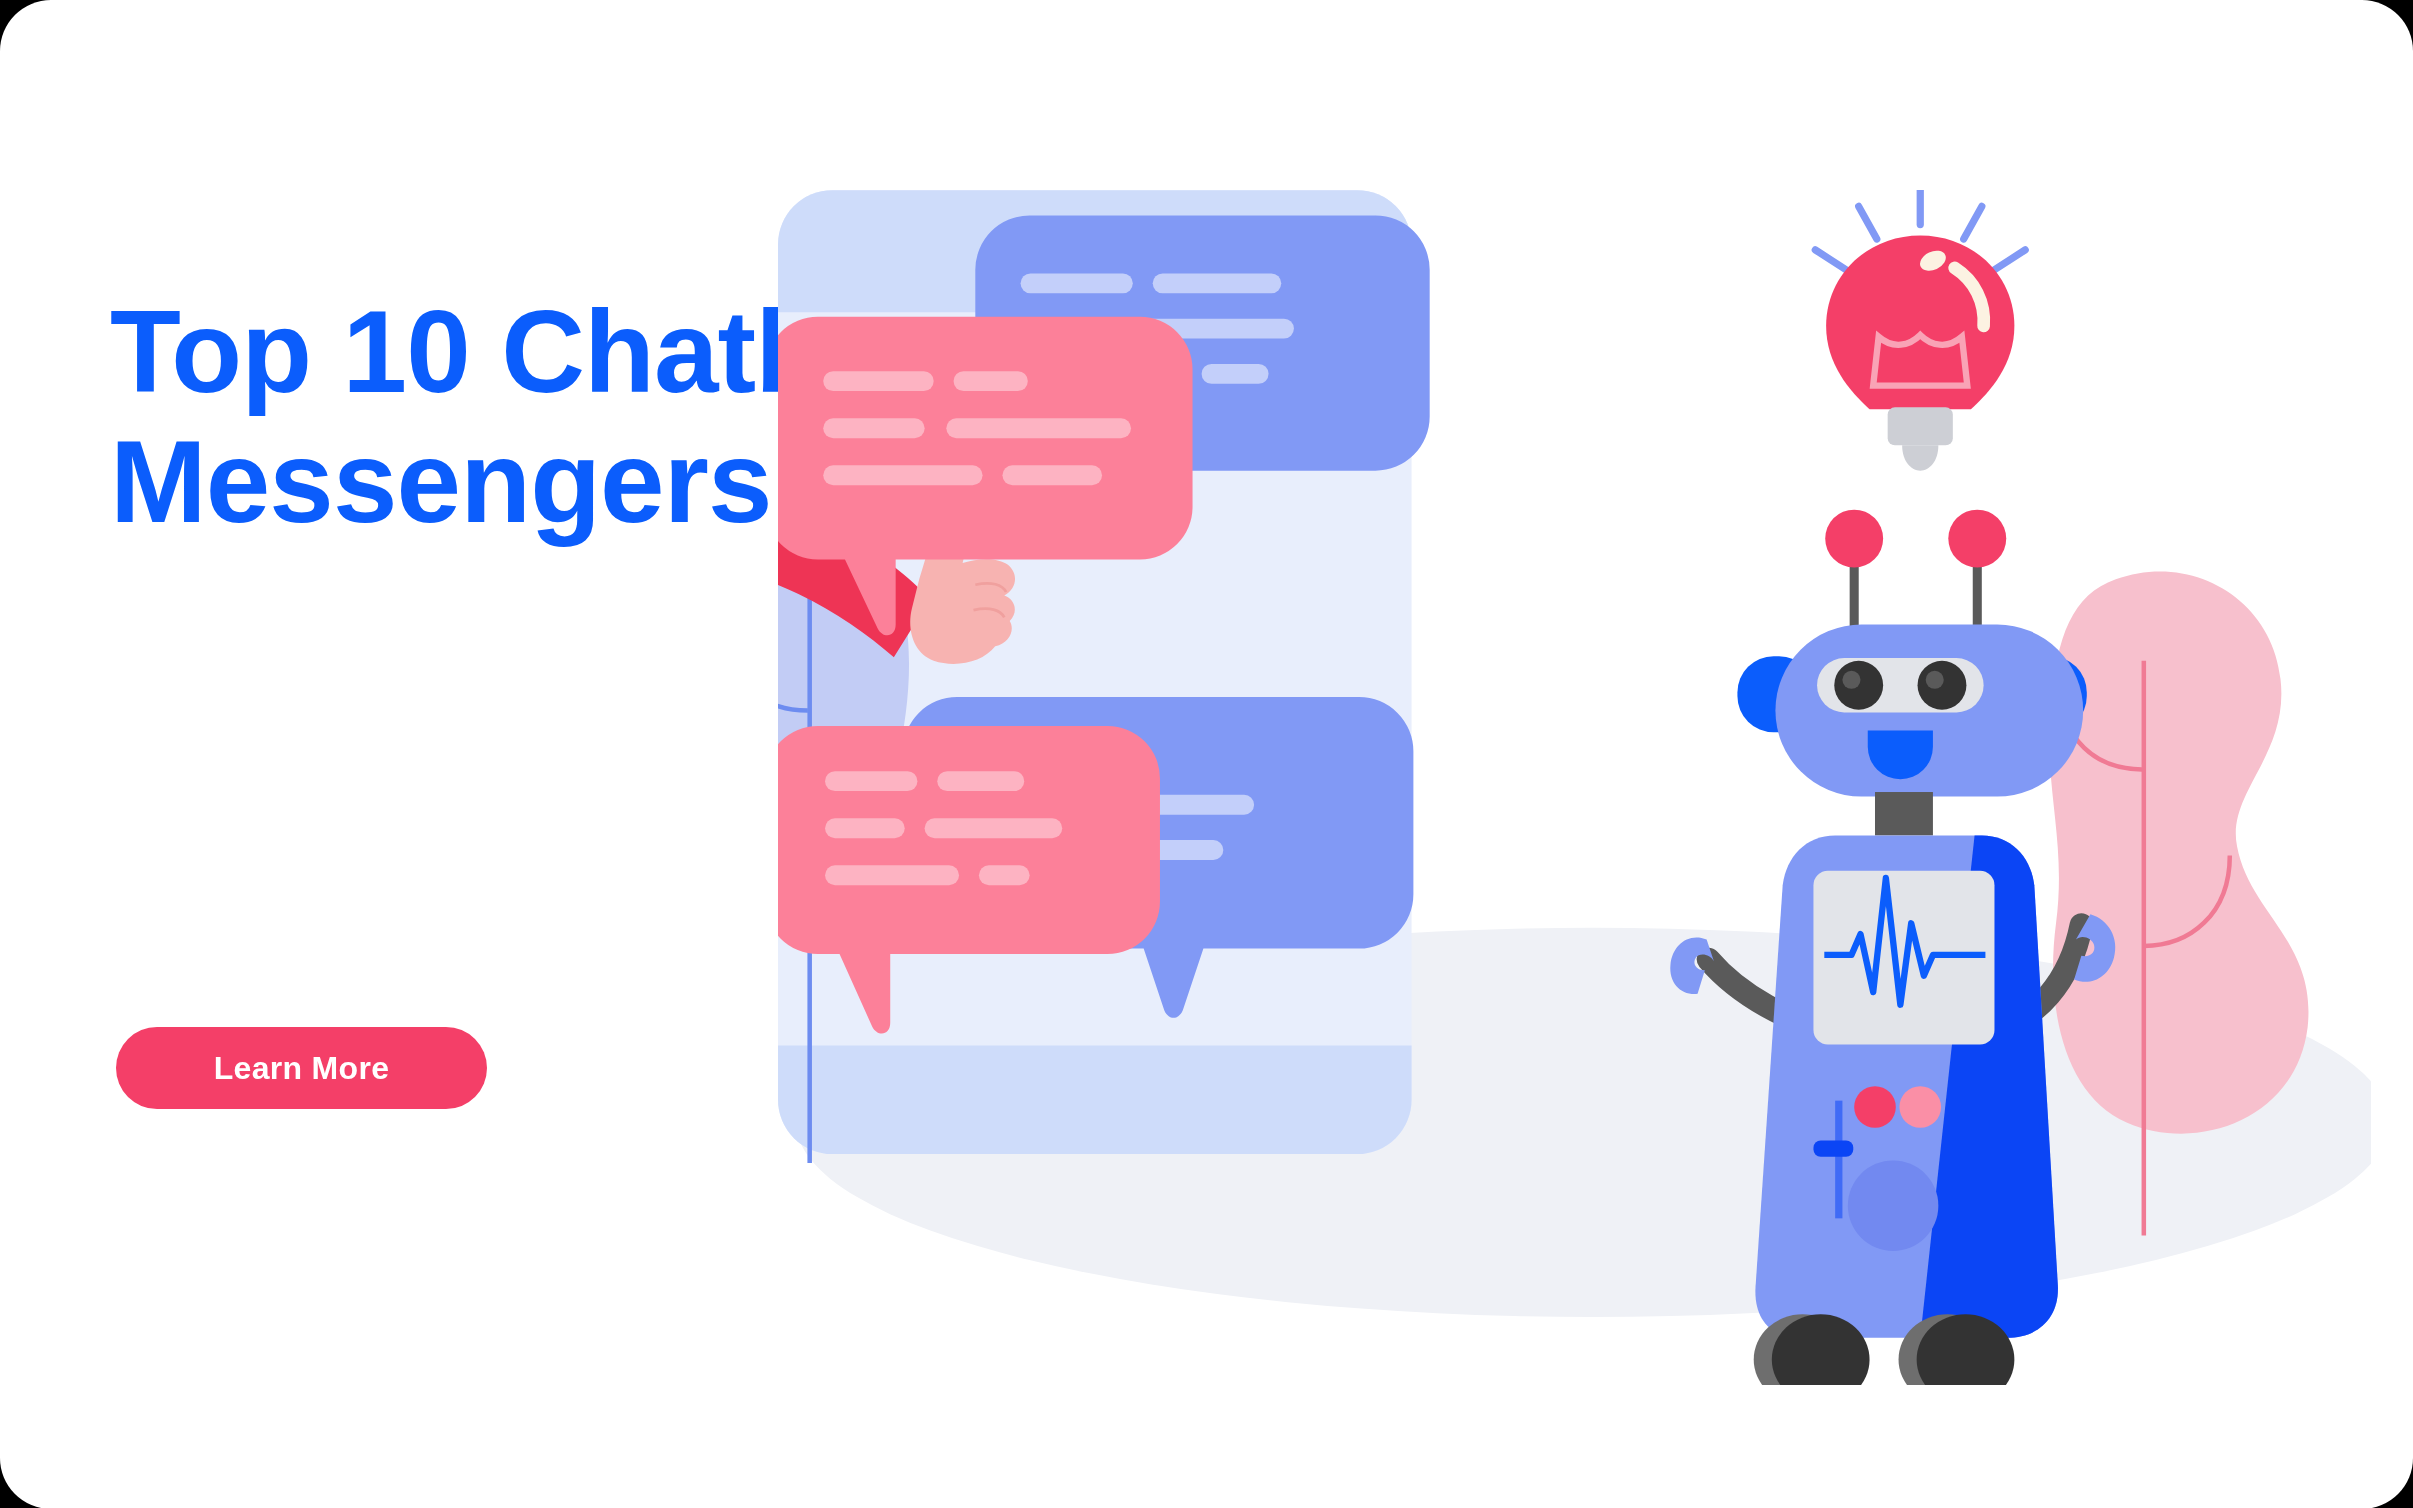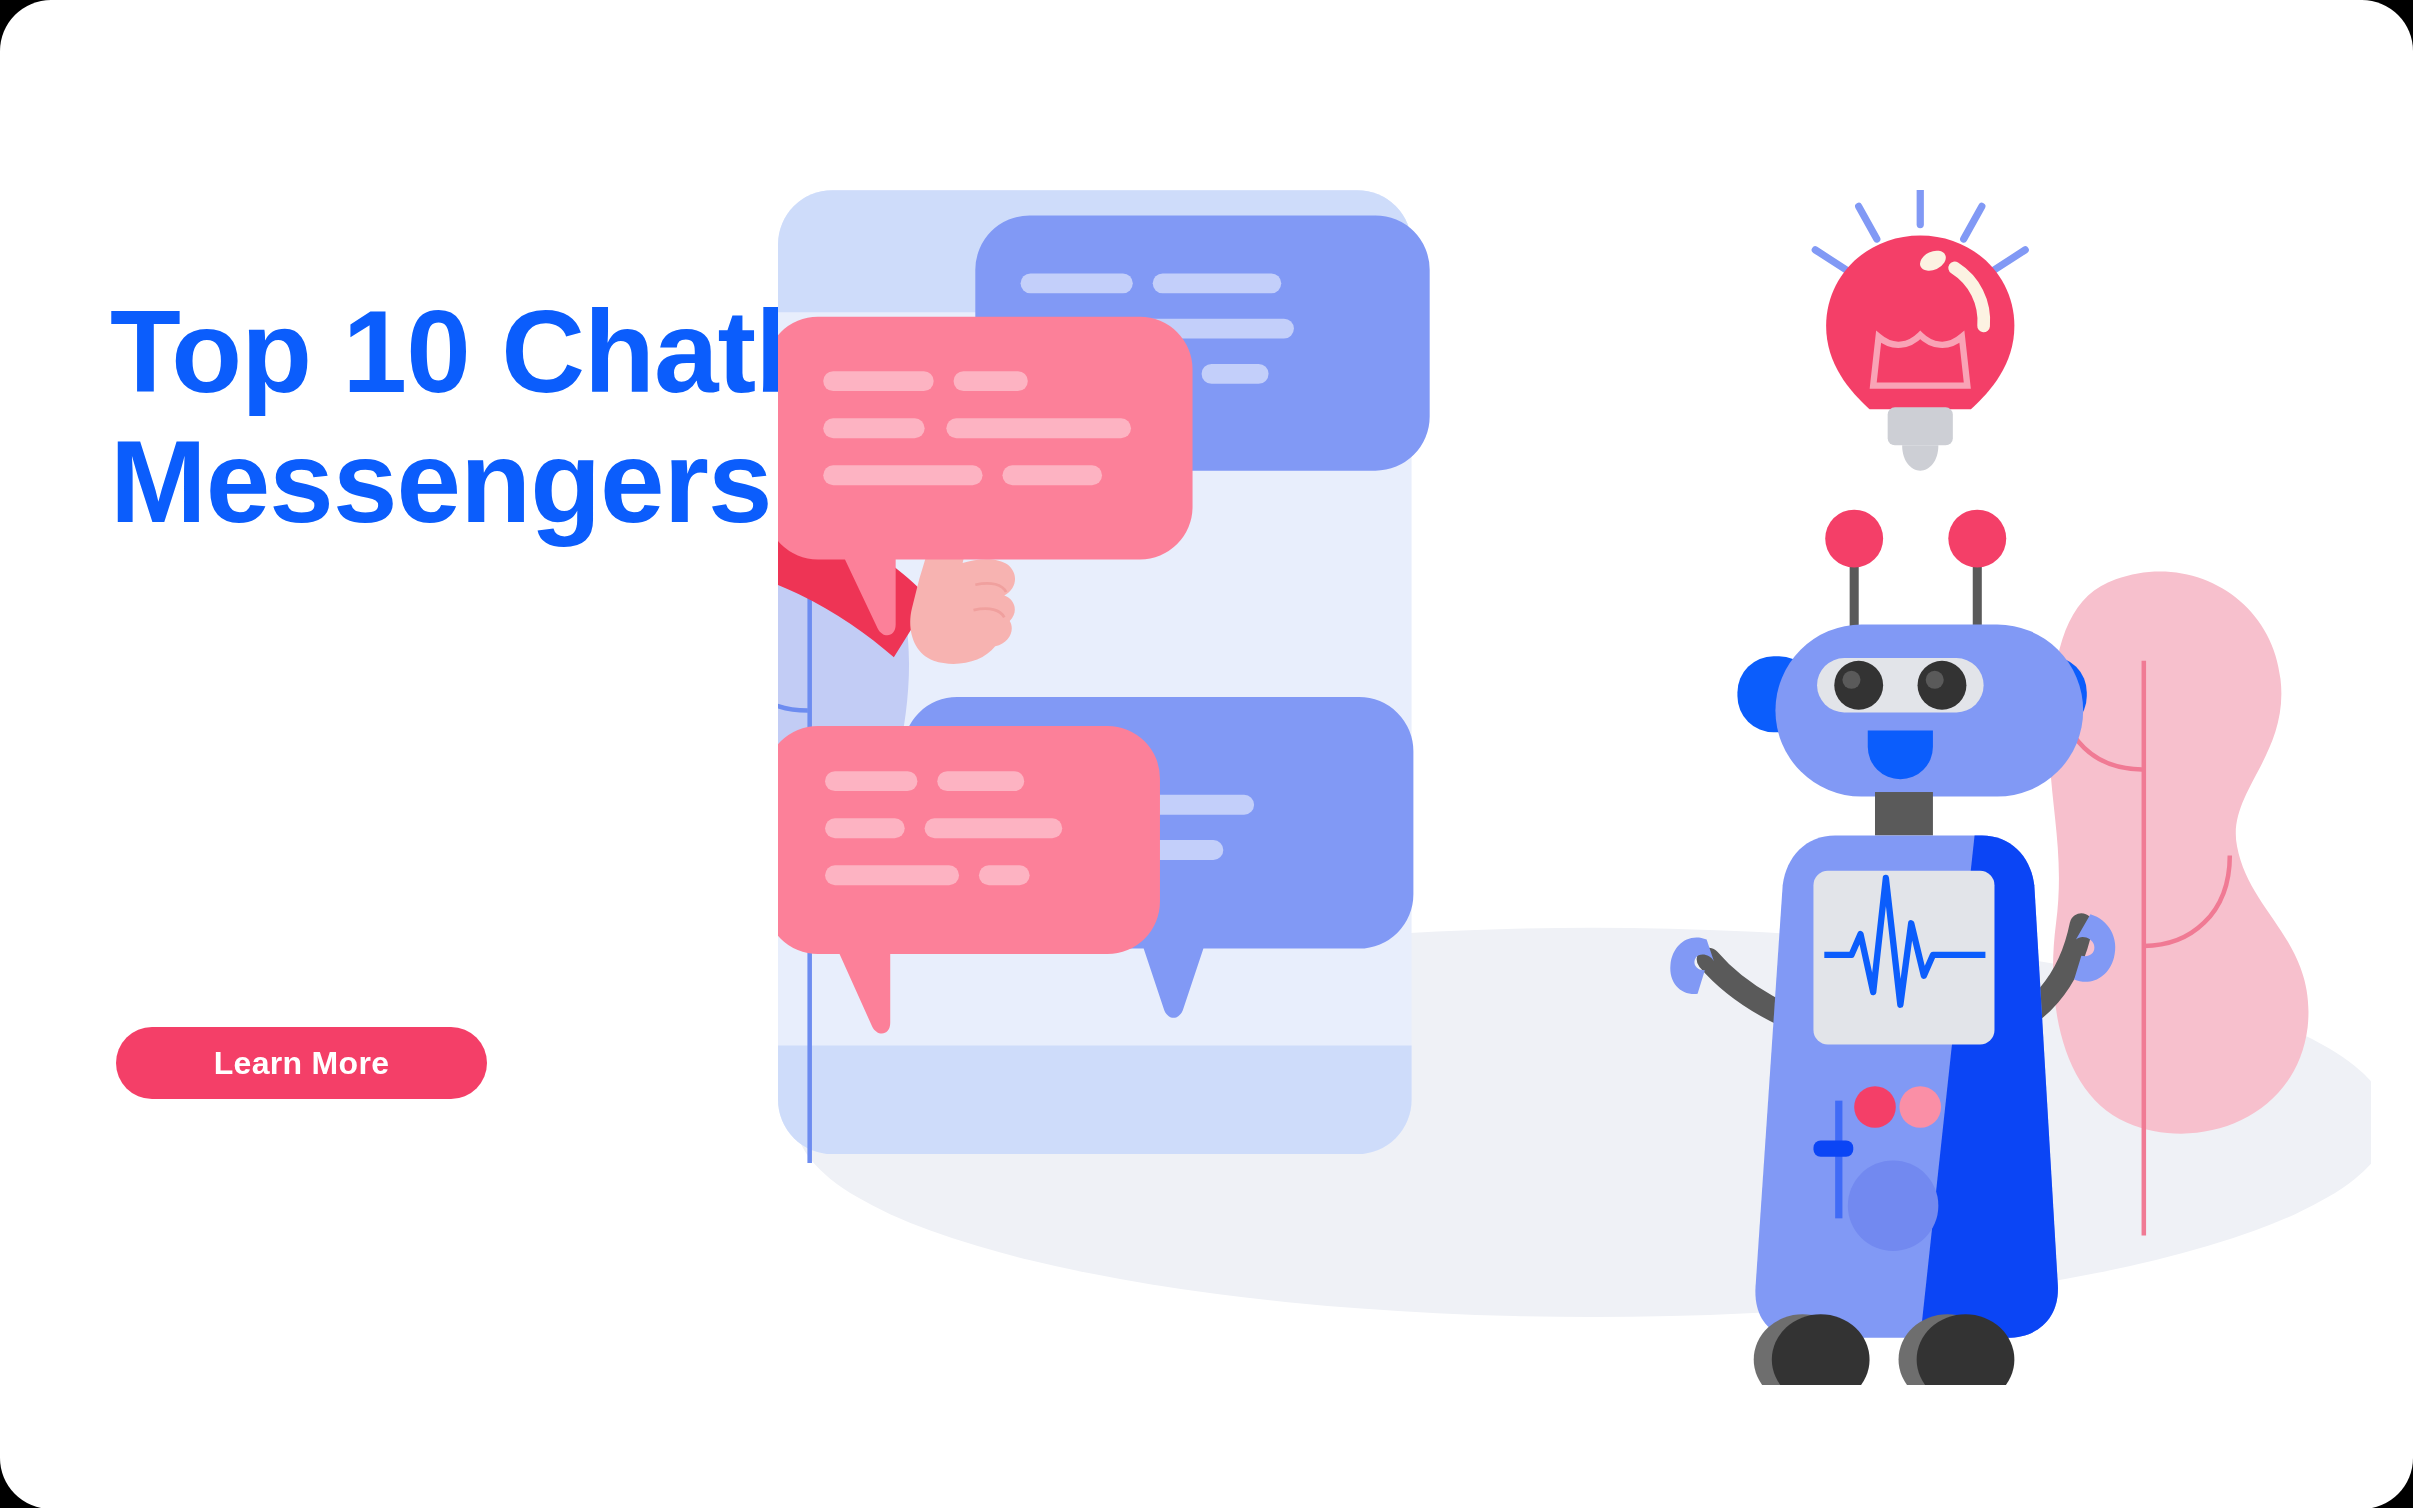--- a/index.html
+++ b/index.html
@@ -39,21 +39,21 @@
     font-weight: 700;
     letter-spacing: -0.9px;
     color: #0B5DFC;
     white-space: pre-line;
   }
   .cta {
     position: absolute;
     left: 116px;
     top: 1027px;
     width: 371px;
-    height: 72px;
+    height: 82px;
     border: none;
     border-radius: 49px;
     background: #F43F68;
     color: #FFFFFF;
     font-family: "Liberation Sans", sans-serif;
     font-size: 32px;
     font-weight: 700;
     letter-spacing: 0.3px;
     cursor: pointer;
     padding: 0;

